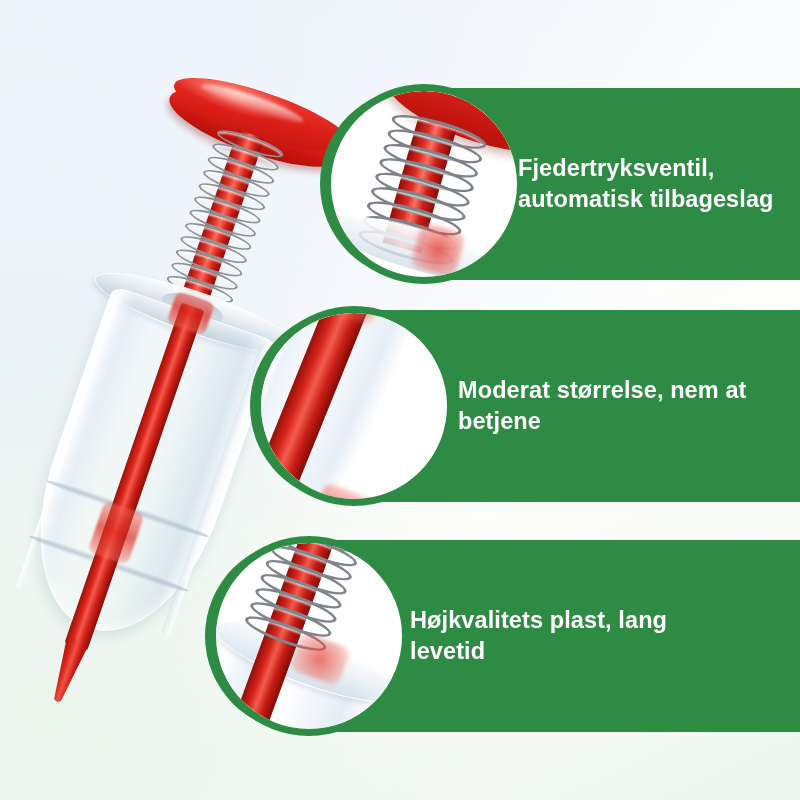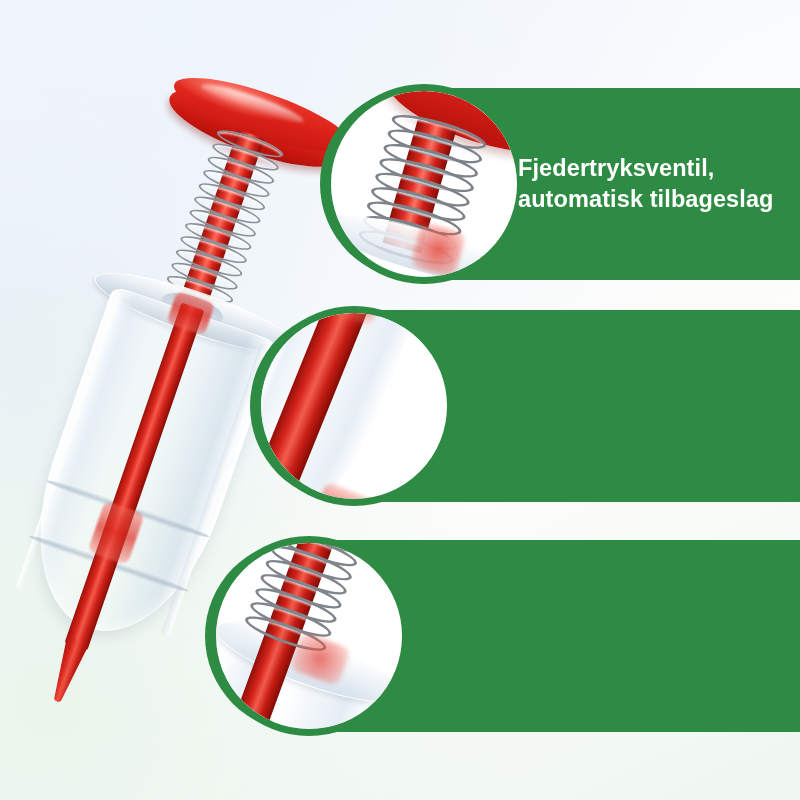--- a/index.html
+++ b/index.html
@@ -331,20 +331,21 @@
     <div class="circle" style="--green: #2e8b44;">
       <div class="circle-inner">
         <div class="z2-barrel"></div>
         <div class="z2-barrel-l"></div>
         <div class="z2-shaft"></div>
         <div class="z2-band-top"></div>
         <div class="z2-plugband"></div>
 
       </div>
     </div>
+    <div class="bar-text">Moderat størrelse, nem at betjene</div>
   </div>
 
   <div class="bar" id="bar3" style="--green: #2e8b44;">
     <div class="circle" style="--green: #2e8b44;">
       <div class="circle-inner">
         <div class="z3-barrel"></div>
         <div class="z3-flange"></div>
         <div class="z3-shaft"></div>
         <div class="z3-spring" id="z3-spring">
             <div class="z3-coil" style="top: 0px;"></div>
@@ -352,15 +353,16 @@
             <div class="z3-coil" style="top: 30px;"></div>
             <div class="z3-coil" style="top: 45px;"></div>
             <div class="z3-coil" style="top: 60px;"></div>
             <div class="z3-coil" style="top: 75px;"></div>
             <div class="z3-coil" style="top: 90px;"></div>
             <div class="z3-coil" style="top: 105px;"></div>
           </div>
         <div class="z3-plug"></div>
       </div>
     </div>
+    <div class="bar-text">Højkvalitets plast, lang levetid</div>
   </div>
 
 </div>
 
 </body></html>

